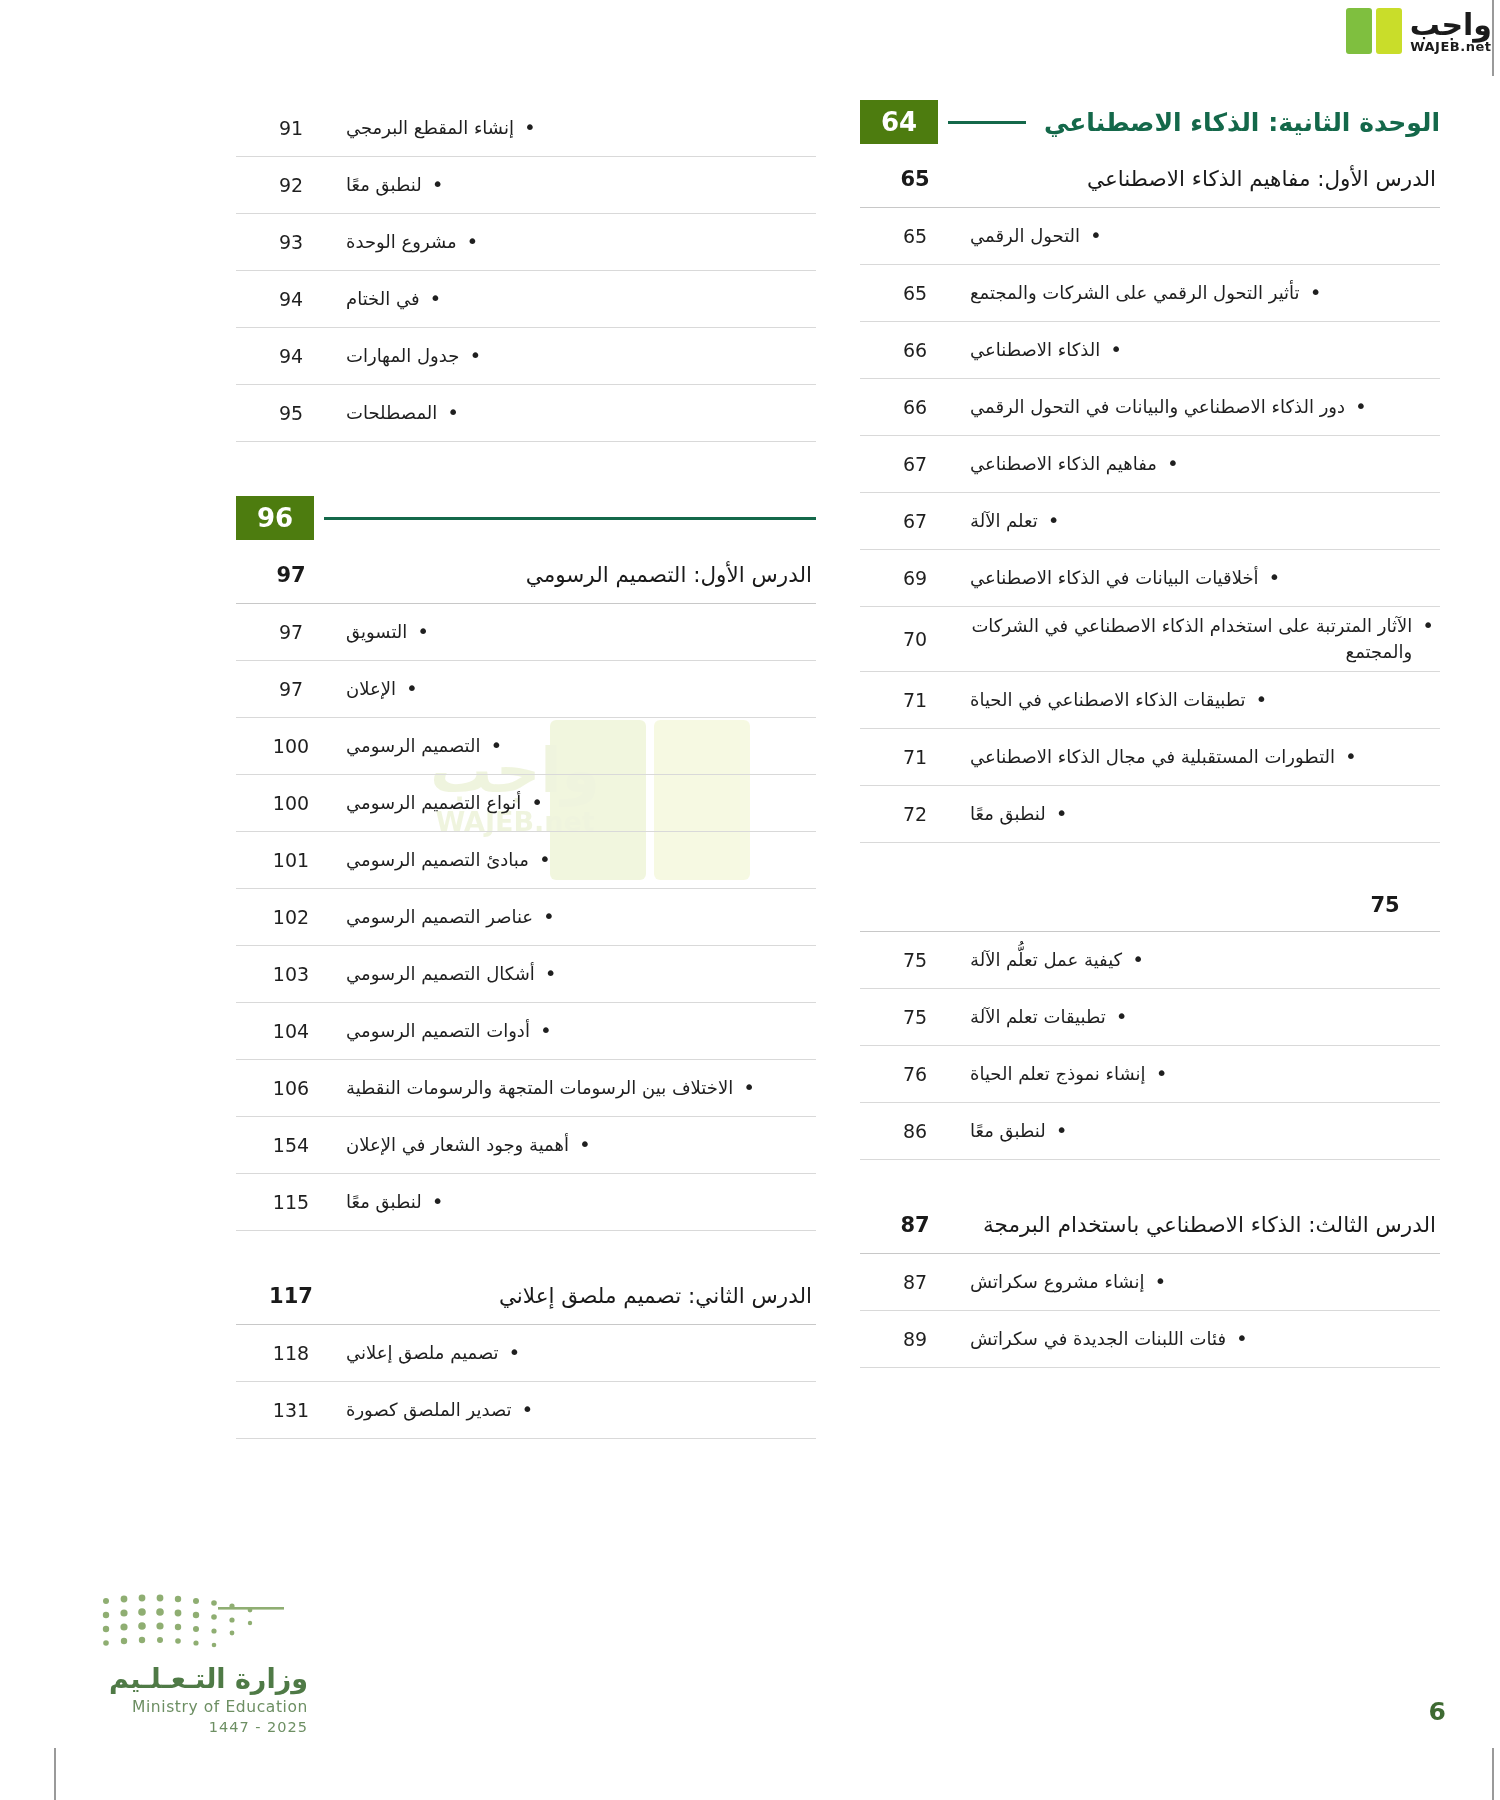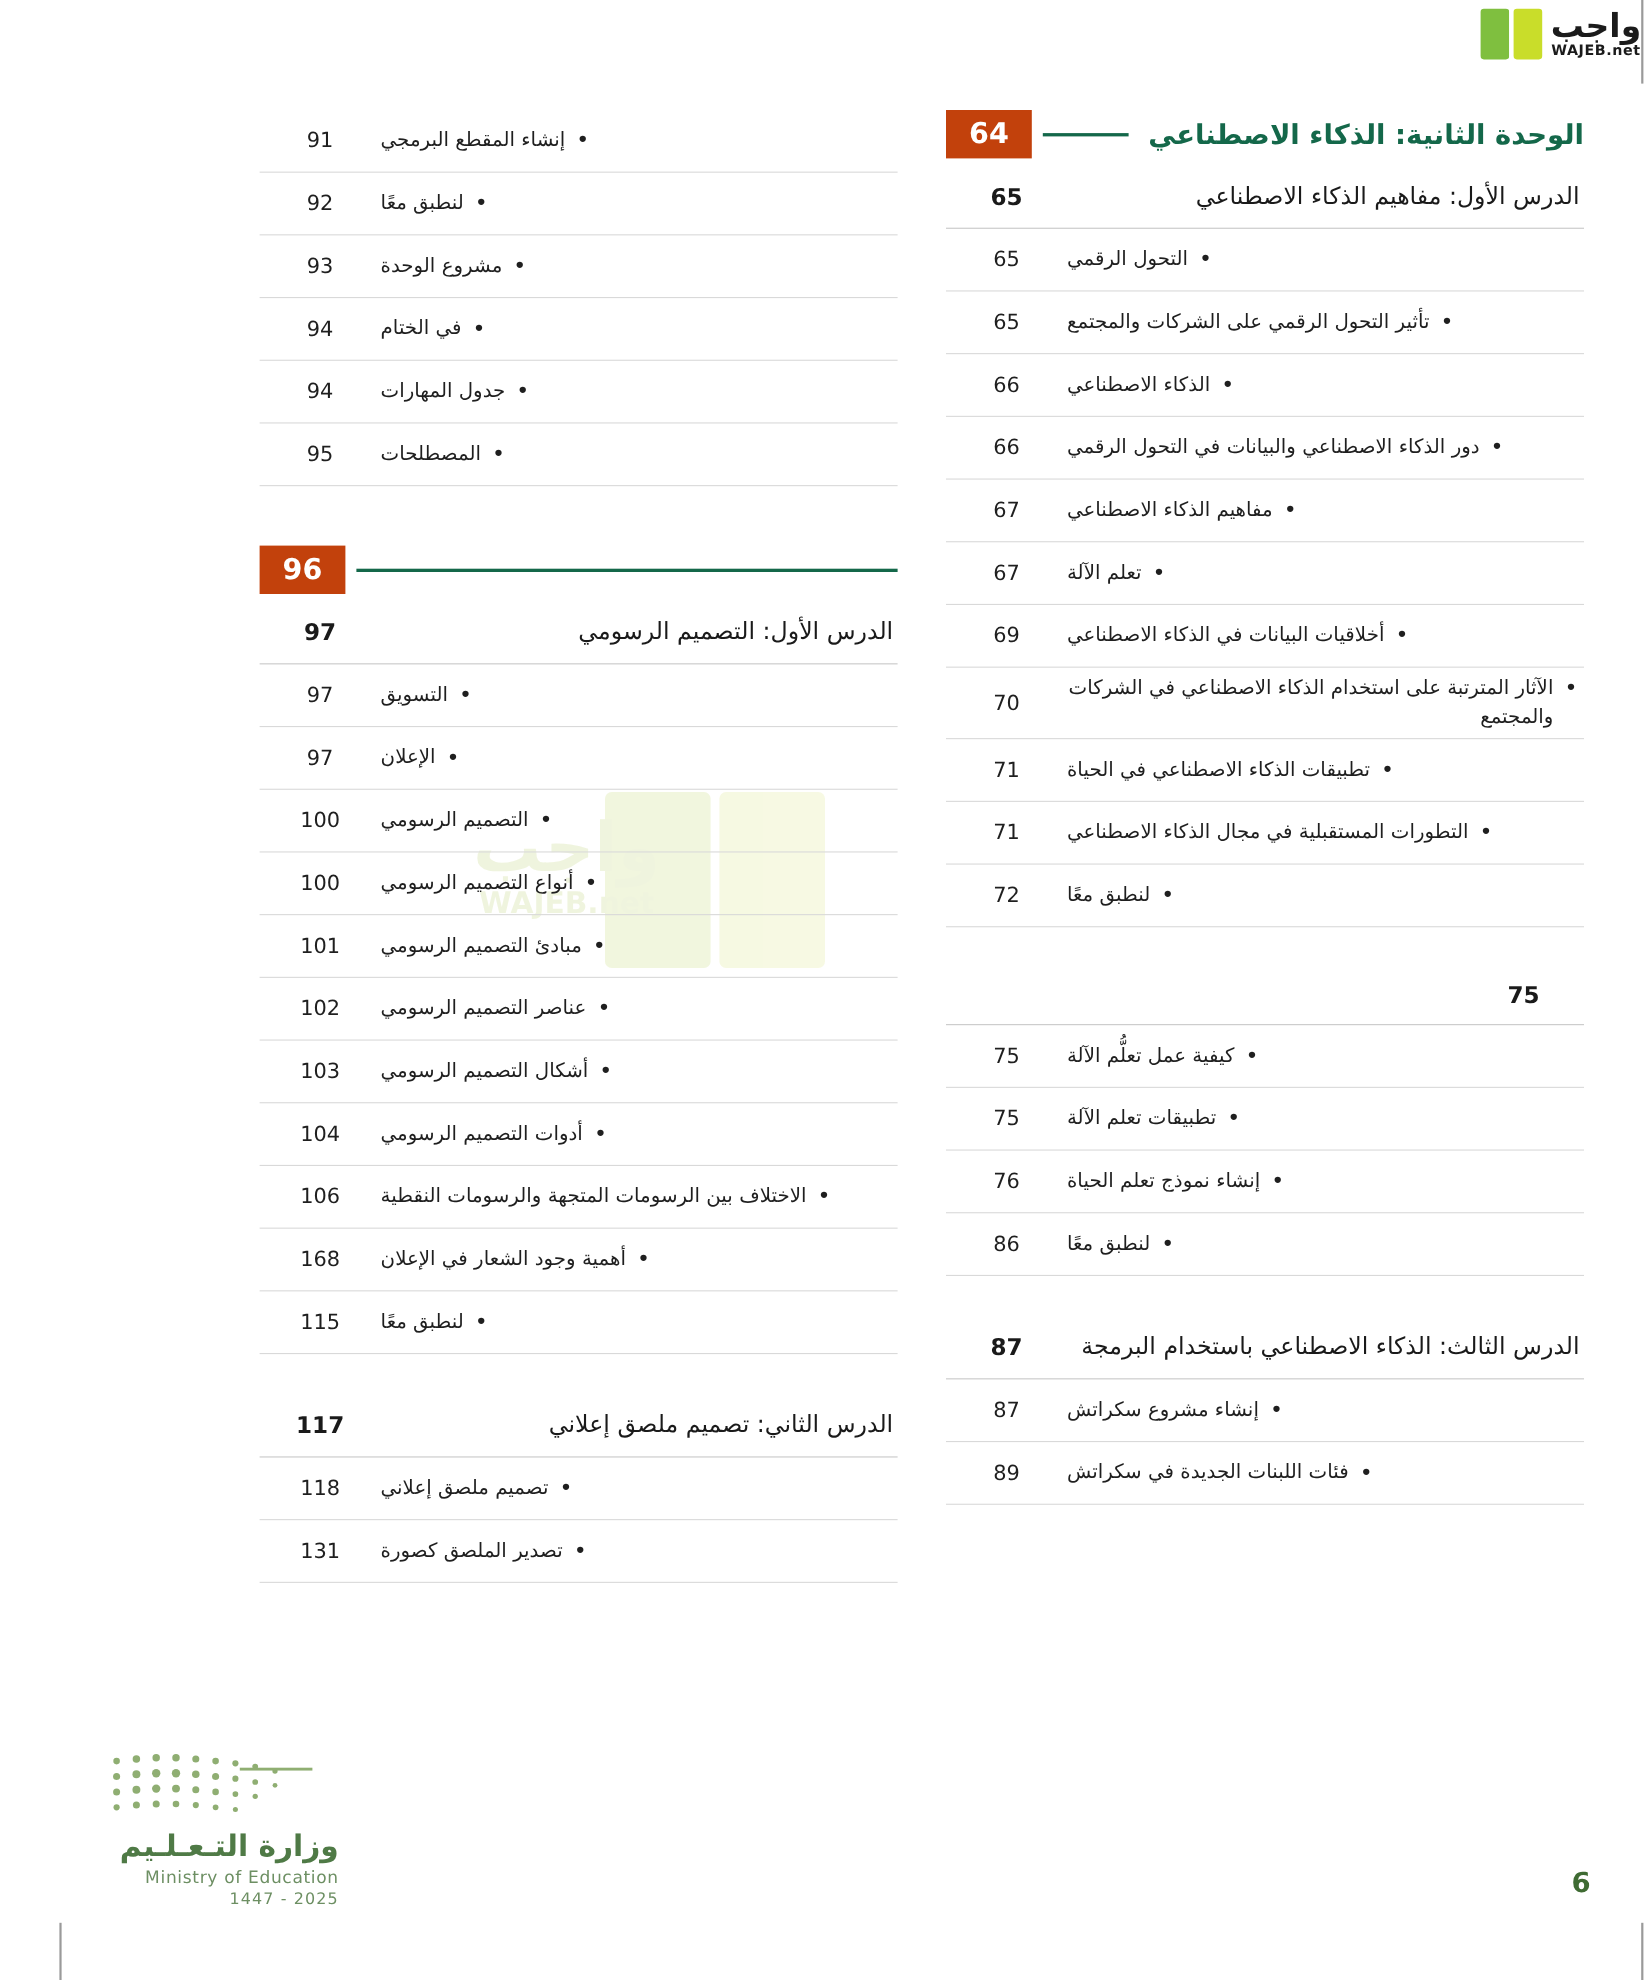--- a/index.html
+++ b/index.html
@@ -130,21 +130,21 @@
     font-weight: bold;
     white-space: nowrap;
     padding-left: 18px;
   }
   .unit-rule {
     flex: 1;
     height: 3px;
     background: #14684a;
   }
   .unit-badge {
-    background: #c2410c;
+    background: #4d7c0f;
     color: #ffffff;
     font-size: 26px;
     font-weight: bold;
     width: 78px;
     height: 44px;
     display: flex;
     align-items: center;
     justify-content: center;
     margin-right: 10px;
   }
@@ -553,21 +553,21 @@
         <span class="bullet">•</span>
         <span class="entry-text">الاختلاف بين الرسومات المتجهة والرسومات النقطية</span>
       </div>
       <div class="entry-page">106</div>
     </div>
     <div class="entry-row">
       <div class="entry-label">
         <span class="bullet">•</span>
         <span class="entry-text">أهمية وجود الشعار في الإعلان</span>
       </div>
-      <div class="entry-page">168</div>
+      <div class="entry-page">154</div>
     </div>
     <div class="entry-row">
       <div class="entry-label">
         <span class="bullet">•</span>
         <span class="entry-text">لنطبق معًا</span>
       </div>
       <div class="entry-page">115</div>
     </div>
 
     <div class="spacer-md"></div>

